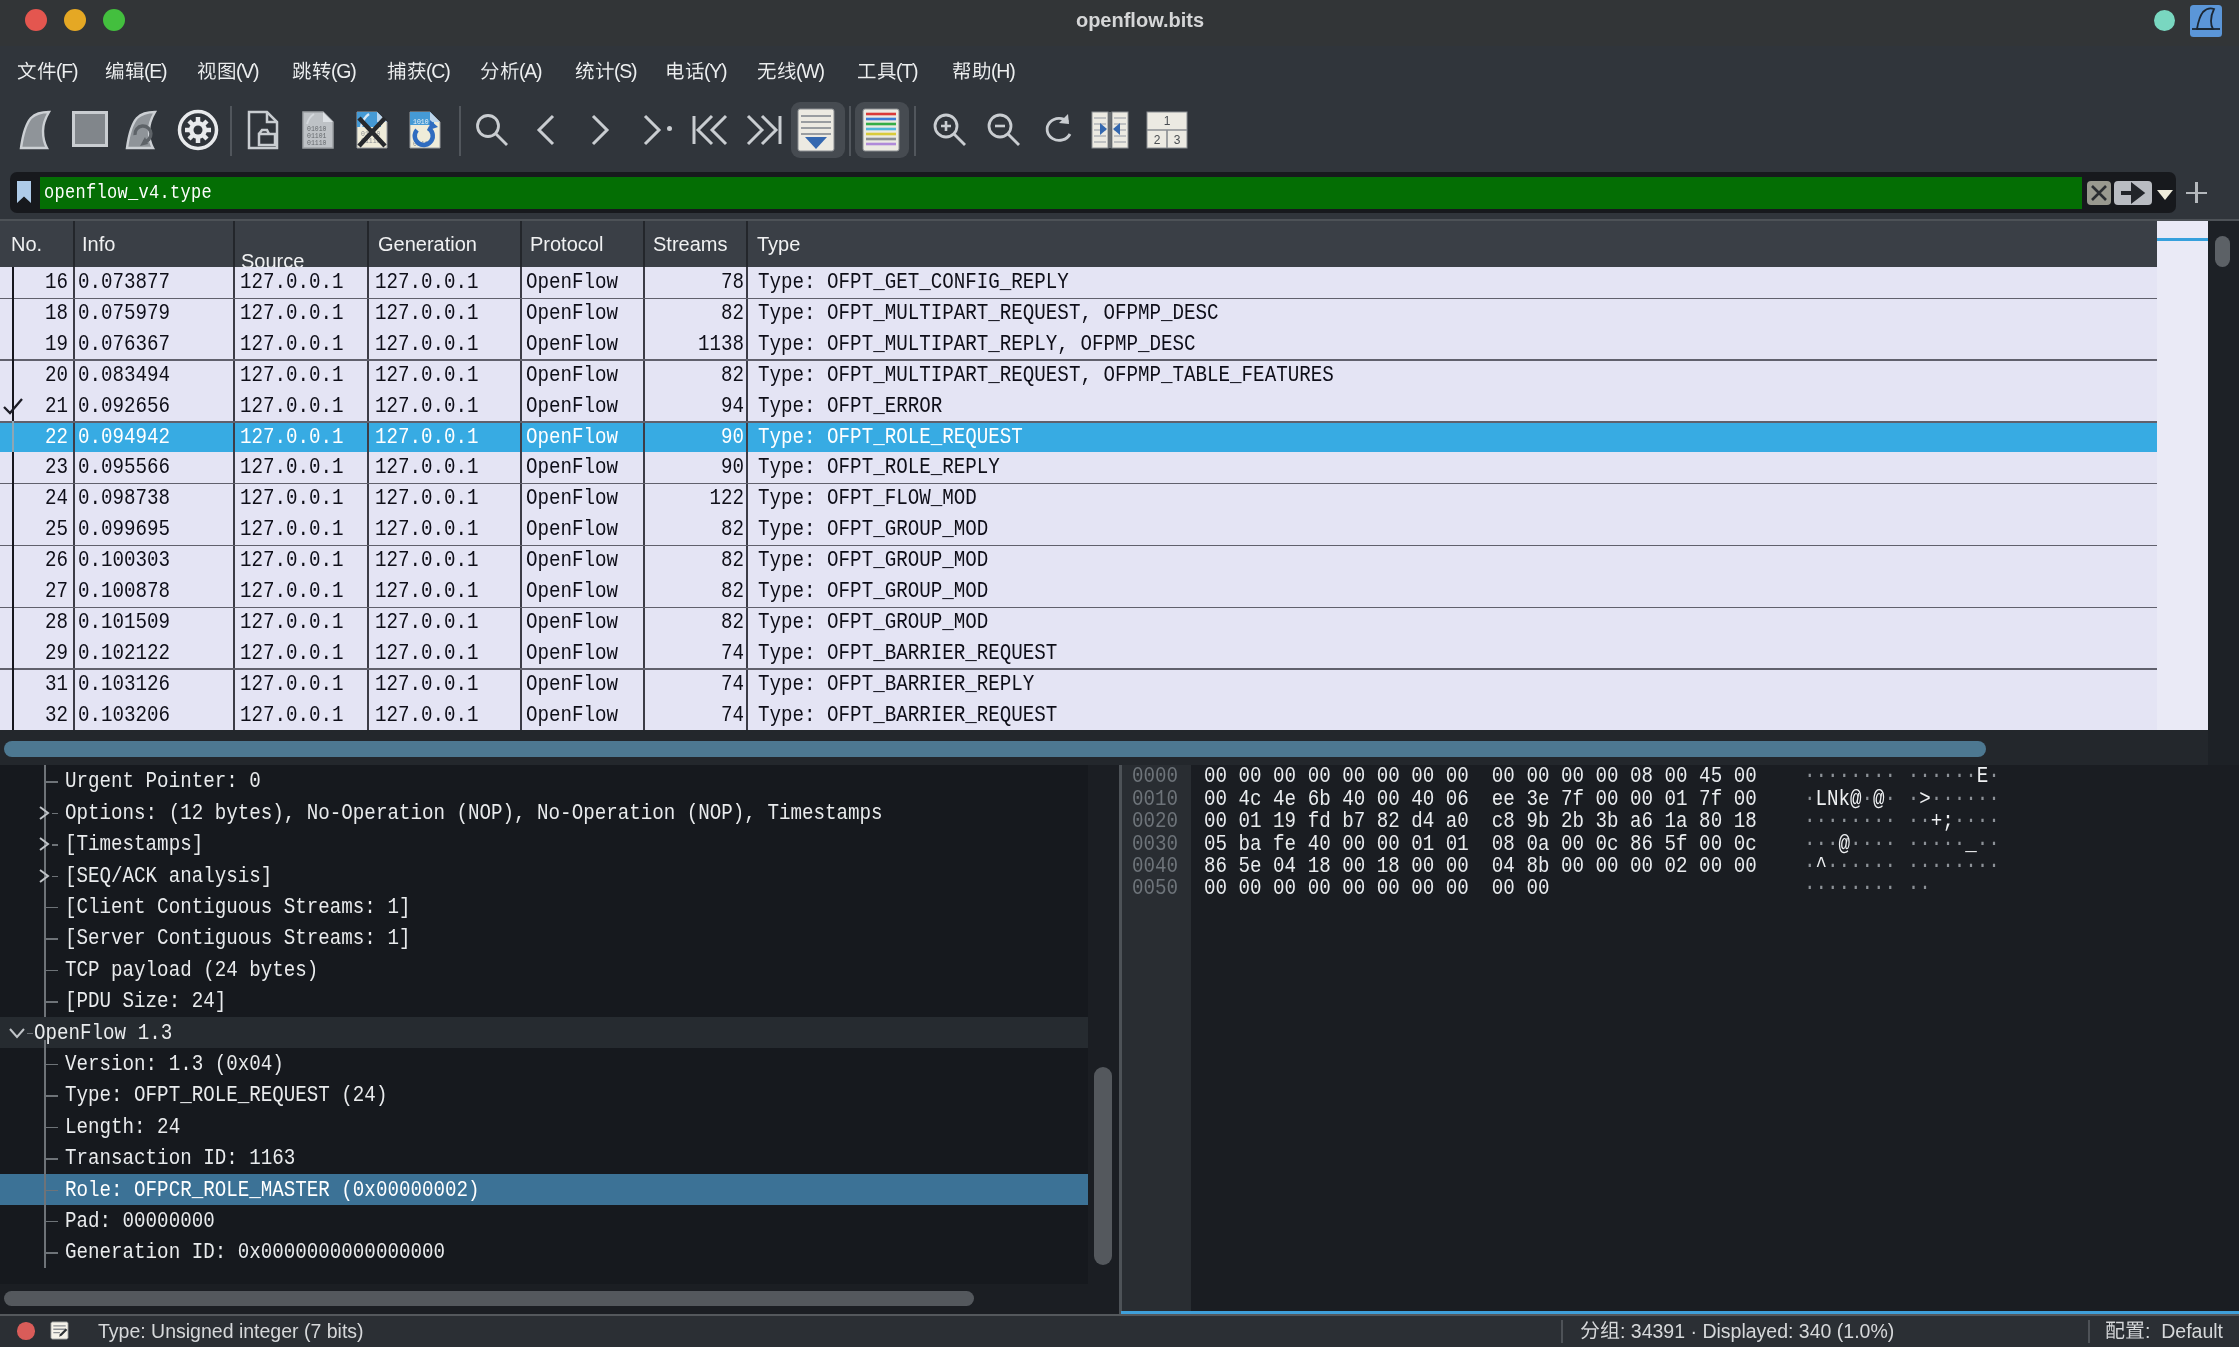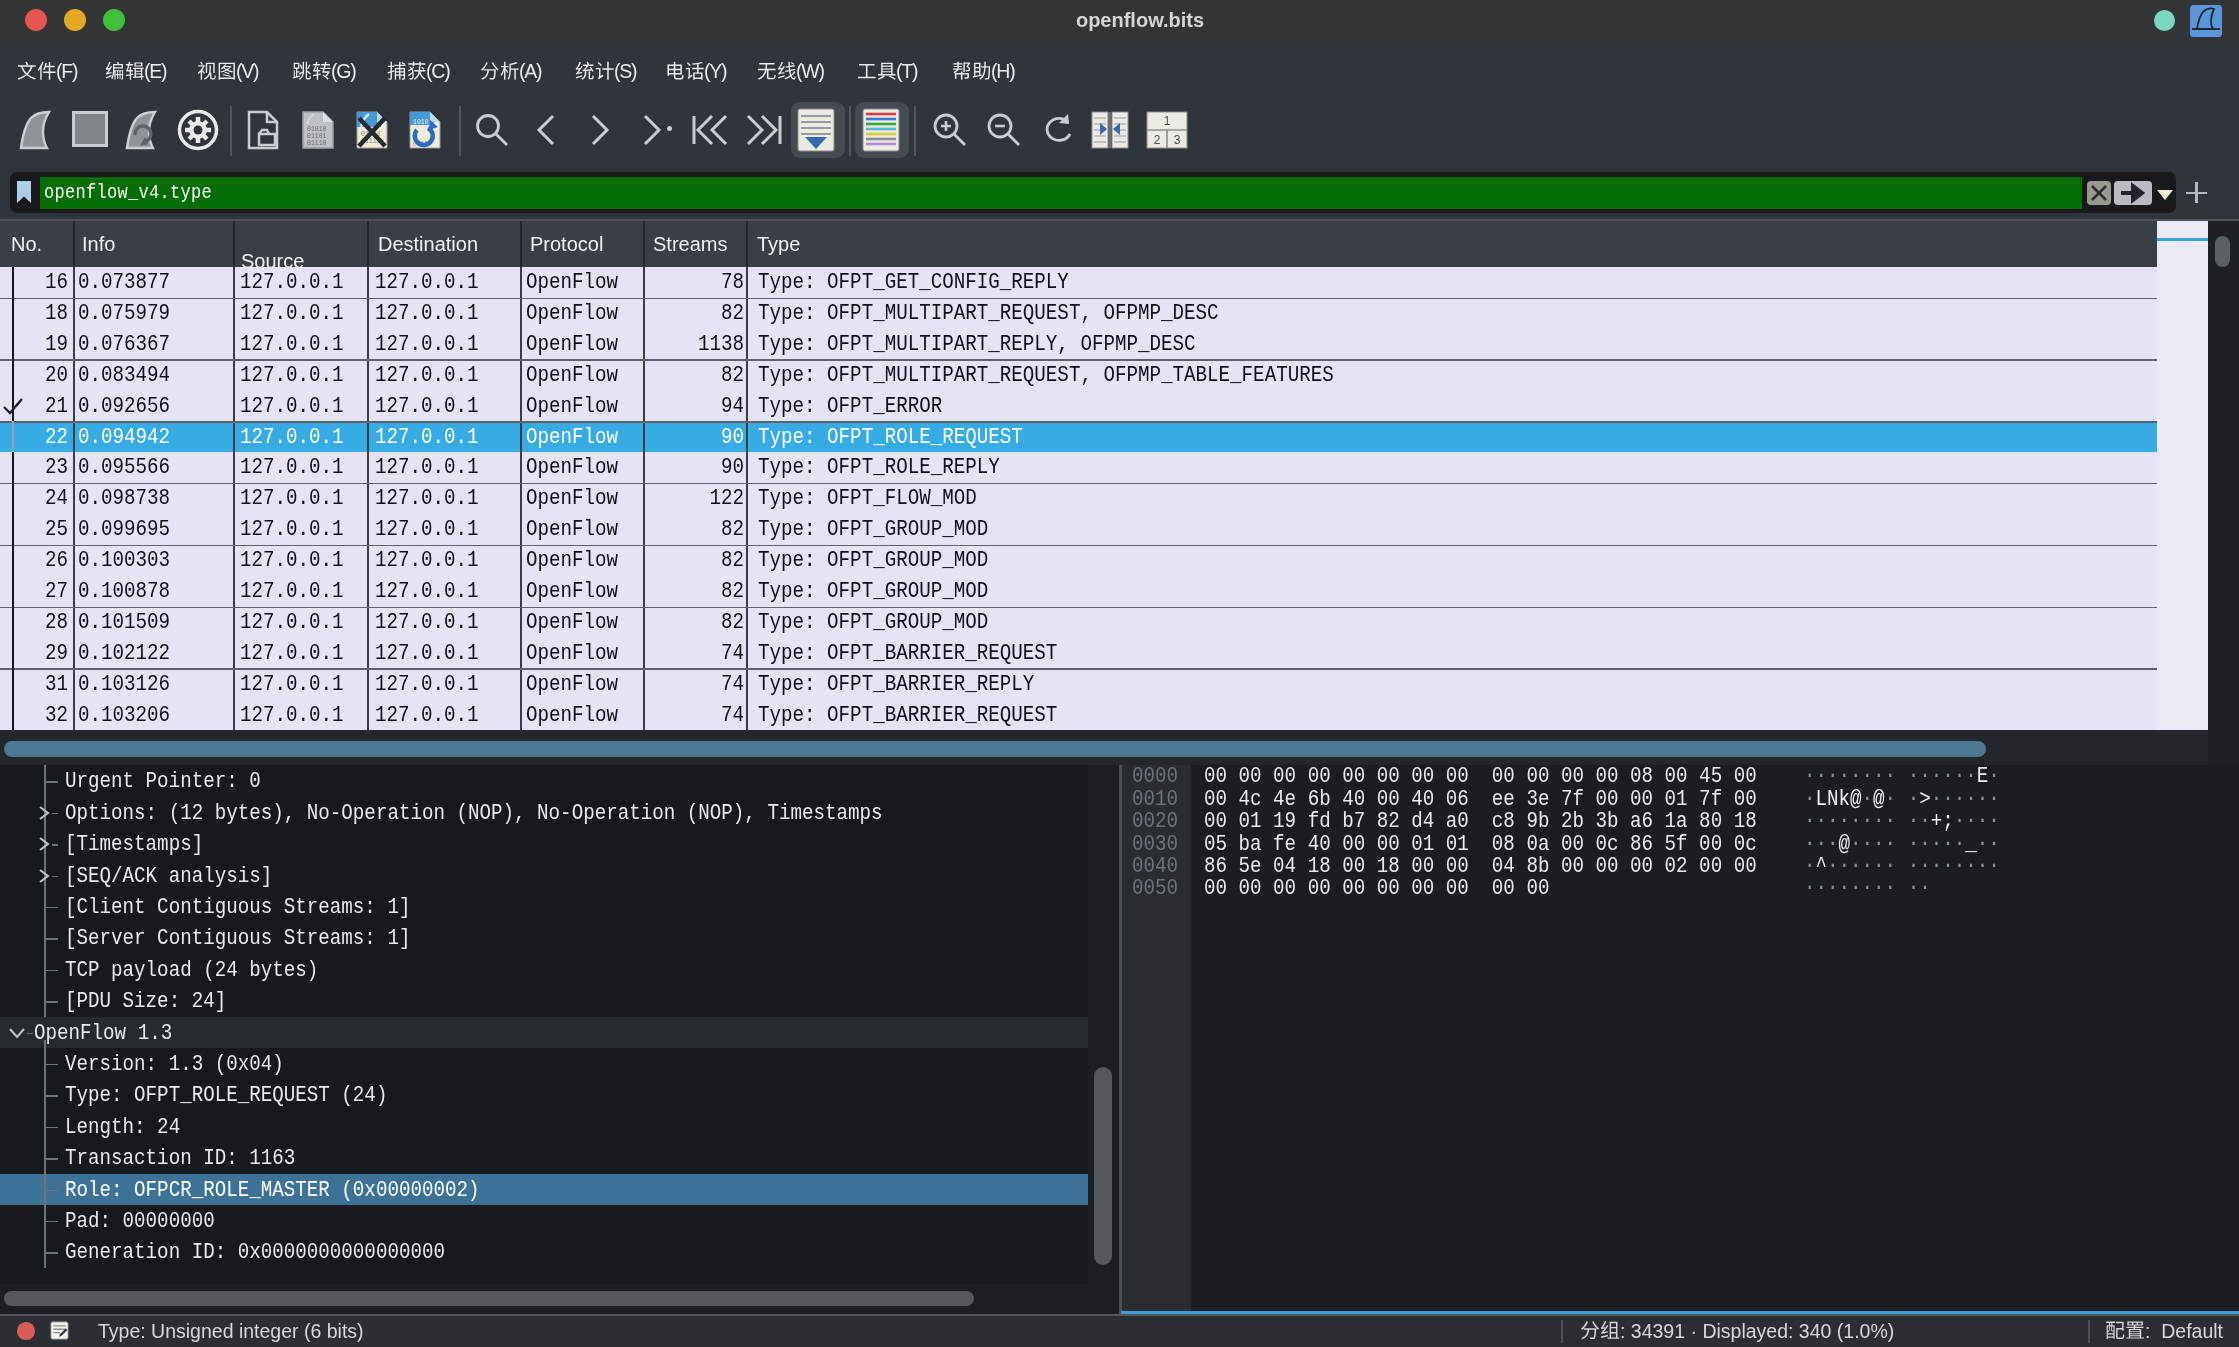--- a/index.html
+++ b/index.html
@@ -231,21 +231,21 @@
     </svg>
 <svg class="abs" style="left:2156px;top:189px" width="18" height="12" viewBox="0 0 18 12">
 <path d="M 1 1 H 17 L 9 11 Z" fill="#efecdc"></path>
     </svg>
 <div class="abs" style="left:2186px;top:191.5px;width:21px;height:2.5px;background:#b4b8bc"></div>
 <div class="abs" style="left:2195.2px;top:182px;width:2.5px;height:21px;background:#b4b8bc"></div>
 <div class="abs" style="left:0;top:221px;width:2157px;height:45.6px;background:#3a3f46"></div>
 <div class="abs" style="left:11px;top:233px;font-size:20px;color:#f0f1f2">No.</div>
 <div class="abs" style="left:82px;top:233px;font-size:20px;color:#f0f1f2">Info</div>
 <div class="abs" style="left:241px;top:250px;font-size:20px;color:#f0f1f2">Source</div>
-<div class="abs" style="left:378px;top:233px;font-size:20px;color:#f0f1f2">Destination</div>
+<div class="abs" style="left:378px;top:233px;font-size:20px;color:#f0f1f2">Generation</div>
 <div class="abs" style="left:530px;top:233px;font-size:20px;color:#f0f1f2">Protocol</div>
 <div class="abs" style="left:653px;top:233px;font-size:20px;color:#f0f1f2">Streams</div>
 <div class="abs" style="left:757px;top:233px;font-size:20px;color:#f0f1f2">Type</div>
 <div class="abs" style="left:72.5px;top:221px;width:2px;height:45.6px;background:#23262b"></div>
 <div class="abs" style="left:232.5px;top:221px;width:2px;height:45.6px;background:#23262b"></div>
 <div class="abs" style="left:366.5px;top:221px;width:2px;height:45.6px;background:#23262b"></div>
 <div class="abs" style="left:519.5px;top:221px;width:2px;height:45.6px;background:#23262b"></div>
 <div class="abs" style="left:642.5px;top:221px;width:2px;height:45.6px;background:#23262b"></div>
 <div class="abs" style="left:746px;top:221px;width:2px;height:45.6px;background:#23262b"></div>
 <div class="abs" style="left:0;top:266.6px;width:2157px;height:463.5px;background:#e4e4f4"></div>
@@ -485,21 +485,21 @@
 <div class="abs mono mY" style="left:1804px;top:878.3px;font-size:19.2px;line-height:21.4px;white-space:pre"><span style="color:#8d9298">·</span><span style="color:#8d9298">·</span><span style="color:#8d9298">·</span><span style="color:#8d9298">·</span><span style="color:#8d9298">·</span><span style="color:#8d9298">·</span><span style="color:#8d9298">·</span><span style="color:#8d9298">·</span> <span style="color:#8d9298">·</span><span style="color:#8d9298">·</span></div>
 <div class="abs" style="left:1121px;top:1311px;width:1118px;height:2.5px;background:#3f9fd9"></div>
 <div class="abs" style="left:0;top:1313.5px;width:2239px;height:2.5px;background:#54585c"></div>
 <div class="abs" style="left:0;top:1316px;width:2239px;height:31px;background:#2b2f34"></div>
 <div class="abs" style="left:17px;top:1322px;width:17.5px;height:17.5px;border-radius:50%;background:#d95c59"></div>
 <svg class="abs" style="left:50px;top:1321px" width="19" height="19" viewBox="0 0 23 23">
 <rect x="1" y="1" width="21" height="21" rx="2" fill="#f4f2ea" stroke="#6a6e72"></rect>
 <path d="M 4 6 H 19 M 4 10 H 19 M 4 14 H 12" stroke="#8a8e92" stroke-width="1.6"></path>
 <path d="M 12 16 L 19 9 L 21 11 L 14 18 L 11 19 Z" fill="#2e3236"></path>
     </svg>
-<div class="abs" style="left:98px;top:1320px;font-size:19.5px;color:#d6d8da">Type: Unsigned integer (6 bits)</div>
+<div class="abs" style="left:98px;top:1320px;font-size:19.5px;color:#d6d8da">Type: Unsigned integer (7 bits)</div>
 <div class="abs" style="left:1561px;top:1320px;width:1.5px;height:23px;background:#4e5257"></div>
 <div class="abs" style="left:2088px;top:1320px;width:1.5px;height:23px;background:#4e5257"></div>
 <div class="abs" style="left:1580px;top:1320px;font-size:19.5px;color:#d6d8da;white-space:nowrap"><svg width="20" height="20" viewBox="0 0 1000 1000" style="vertical-align:-0.12em">
         <path d="M673 822 604 794C675 646 795 483 900 393C915 413 942 441 961 456C857 534 735 687 673 822ZM324 820C266 667 164 528 44 442C62 428 95 399 108 384C135 406 161 430 187 457V388H380C357 218 302 59 65 -19C82 -35 102 -64 111 -83C366 9 432 190 459 388H731C720 138 705 40 680 14C670 4 658 2 637 2C614 2 552 2 487 8C501 -13 510 -45 512 -67C575 -71 636 -72 670 -69C704 -66 727 -59 748 -34C783 5 796 119 811 426C812 436 812 462 812 462H192C277 553 352 670 404 798Z" transform="translate(0,880) scale(1,-1)" fill="#d6d8da"></path>
       </svg><svg width="20" height="20" viewBox="0 0 1000 1000" style="vertical-align:-0.12em">
         <path d="M48 58 63 -14C157 10 282 42 401 73L394 137C266 106 134 76 48 58ZM481 790V11H380V-58H959V11H872V790ZM553 11V207H798V11ZM553 466H798V274H553ZM553 535V721H798V535ZM66 423C81 430 105 437 242 454C194 388 150 335 130 315C97 278 71 253 49 249C58 231 69 197 73 182C94 194 129 204 401 259C400 274 400 302 402 321L182 281C265 370 346 480 415 591L355 628C334 591 311 555 288 520L143 504C207 590 269 701 318 809L250 840C205 719 126 588 102 555C79 521 60 497 42 493C50 473 62 438 66 423Z" transform="translate(0,880) scale(1,-1)" fill="#d6d8da"></path>
       </svg>: 34391 · Displayed: 340 (1.0%)</div>
 <div class="abs" style="left:2105px;top:1320px;font-size:19.5px;color:#d6d8da;white-space:nowrap"><svg width="20" height="20" viewBox="0 0 1000 1000" style="vertical-align:-0.12em">
         <path d="M554 795V723H858V480H557V46C557 -46 585 -70 678 -70C697 -70 825 -70 846 -70C937 -70 959 -24 968 139C947 144 916 158 898 171C893 27 886 1 841 1C813 1 707 1 686 1C640 1 631 8 631 46V408H858V340H930V795ZM143 158H420V54H143ZM143 214V553H211V474C211 420 201 355 143 304C153 298 169 283 176 274C239 332 253 412 253 473V553H309V364C309 316 321 307 361 307C368 307 402 307 410 307H420V214ZM57 801V734H201V618H82V-76H143V-7H420V-62H482V618H369V734H505V801ZM255 618V734H314V618ZM352 553H420V351L417 353C415 351 413 350 402 350C395 350 370 350 365 350C353 350 352 352 352 365Z" transform="translate(0,880) scale(1,-1)" fill="#d6d8da"></path>
       </svg><svg width="20" height="20" viewBox="0 0 1000 1000" style="vertical-align:-0.12em">

